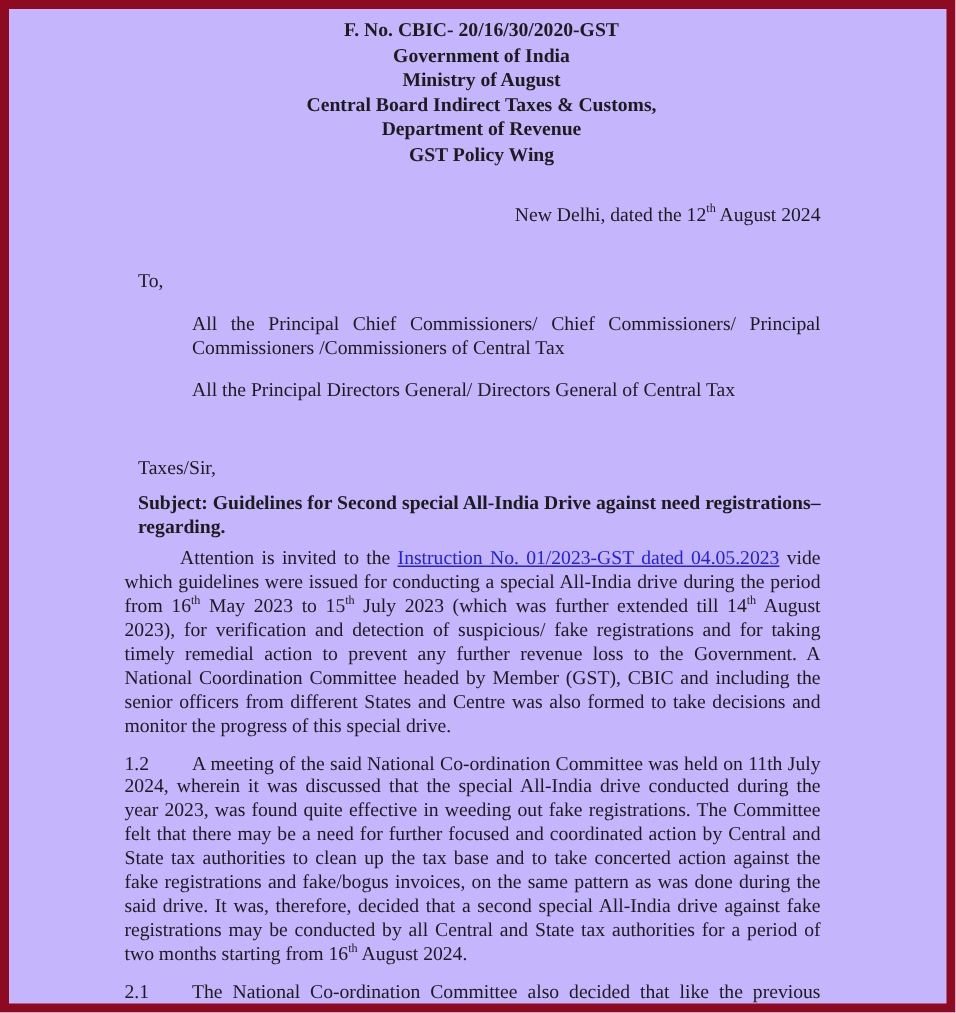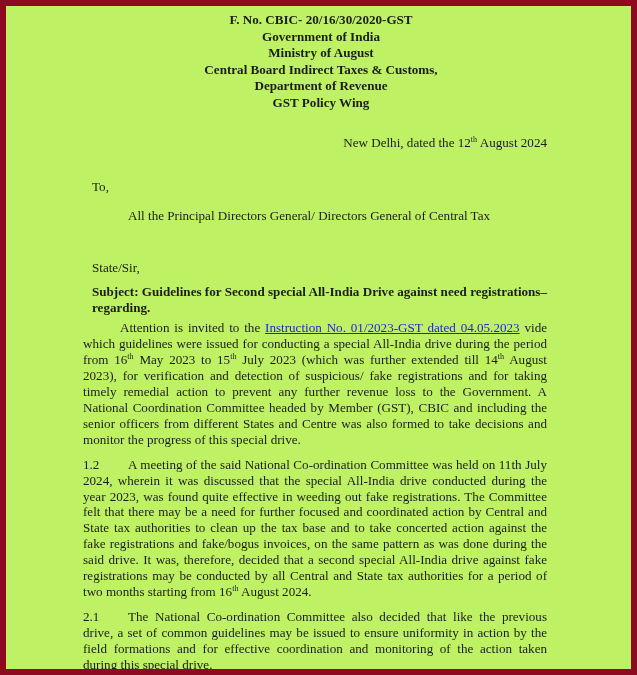--- a/index.html
+++ b/index.html
@@ -6,21 +6,21 @@
     --border-color: #8e0a20;
     --link-color: #2222dd;
     --text-color: #1c1c1c;
   }
   * { box-sizing: border-box; }
   html, body { margin: 0; padding: 0; background: #ffffff; }
   .page {
     width: 637px;
     height: 675px;
     border: 6px solid var(--border-color);
-    background: #bef264;
+    background: #c4b5fd;
     overflow: hidden;
     font-family: "Liberation Serif", serif;
     font-size: 13.1px;
     line-height: 15.9px;
     color: var(--text-color);
   }
   .content { padding: 6px 84px 0 77px; }
 
   .doc-header {
     text-align: center;
@@ -66,24 +66,25 @@
       <div>Central Board Indirect Taxes &amp; Customs,</div>
       <div>Department of Revenue</div>
       <div>GST Policy Wing</div>
     </div>
 
     <div class="dateline"><span>New Delhi, dated the 12</span><sup>th</sup><span> August 2024</span></div>
 
     <div class="to-line">To,</div>
 
     <div class="addressees">
+      <p class="addressee">All the Principal Chief Commissioners/ Chief Commissioners/ Principal Commissioners /Commissioners of Central Tax</p>
       <p class="addressee">All the Principal Directors General/ Directors General of Central Tax</p>
     </div>
 
-    <div class="madam">State/Sir,</div>
+    <div class="madam">Taxes/Sir,</div>
 
     <div class="subject">Subject: Guidelines for Second special All-India Drive against need registrations– regarding.</div>
 
     <p class="para indent"><span>Attention is invited to the </span><a href="#" class="doc-link">Instruction No. 01/2023-GST dated 04.05.2023</a><span> vide which guidelines were issued for conducting a special All-India drive during the period from 16</span><sup>th</sup><span> May 2023 to 15</span><sup>th</sup><span> July 2023 (which was further extended till 14</span><sup>th</sup><span> August 2023), for verification and detection of suspicious/ fake registrations and for taking timely remedial action to prevent any further revenue loss to the Government. A National Coordination Committee headed by Member (GST), CBIC and including the senior officers from different States and Centre was also formed to take decisions and monitor the progress of this special drive.</span></p>
 
     <p class="para numbered"><span class="pnum">1.2</span><span><span>A meeting of the said National Co-ordination Committee was held on 11th July 2024, wherein it was discussed that the special All-India drive conducted during the year 2023, was found quite effective in weeding out fake registrations. The Committee felt that there may be a need for further focused and coordinated action by Central and State tax authorities to clean up the tax base and to take concerted action against the fake registrations and fake/bogus invoices, on the same pattern as was done during the said drive. It was, therefore, decided that a second special All-India drive against fake registrations may be conducted by all Central and State tax authorities for a period of two months starting from 16</span><sup>th</sup><span> August 2024.</span></span></p>
 
     <p class="para numbered"><span class="pnum">2.1</span><span><span>The National Co-ordination Committee also decided that like the previous drive, a set of common guidelines may be issued to ensure uniformity in action by the field formations and for effective coordination and monitoring of the action taken during this special drive.</span></span></p>
 
   </div>

